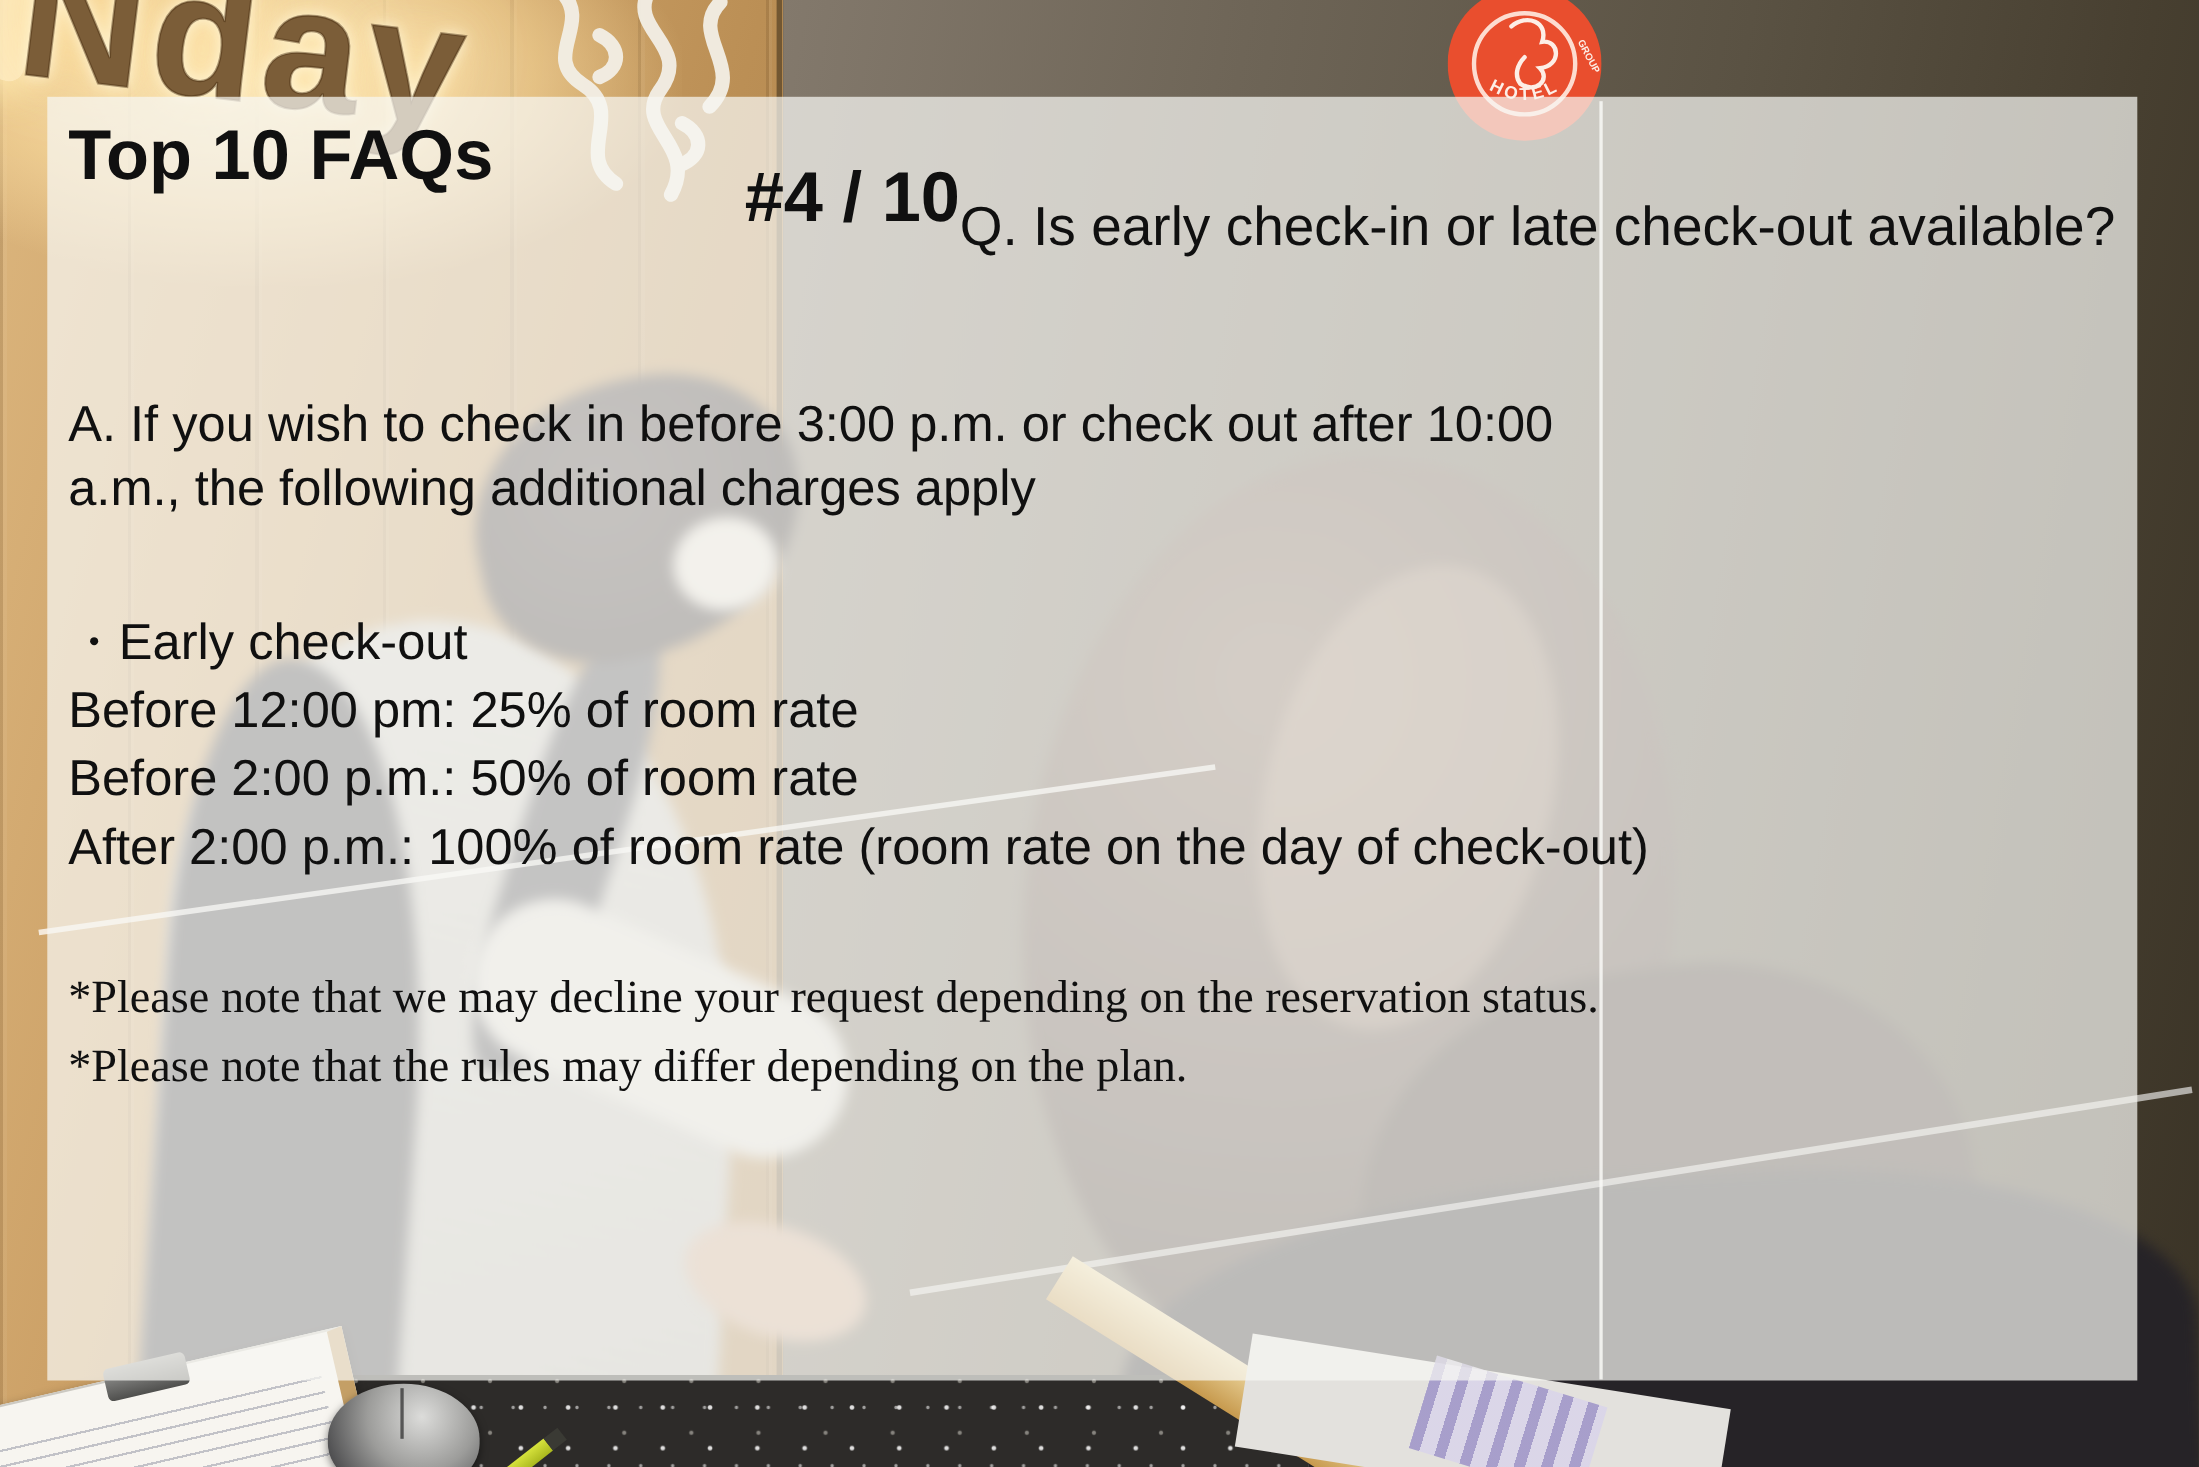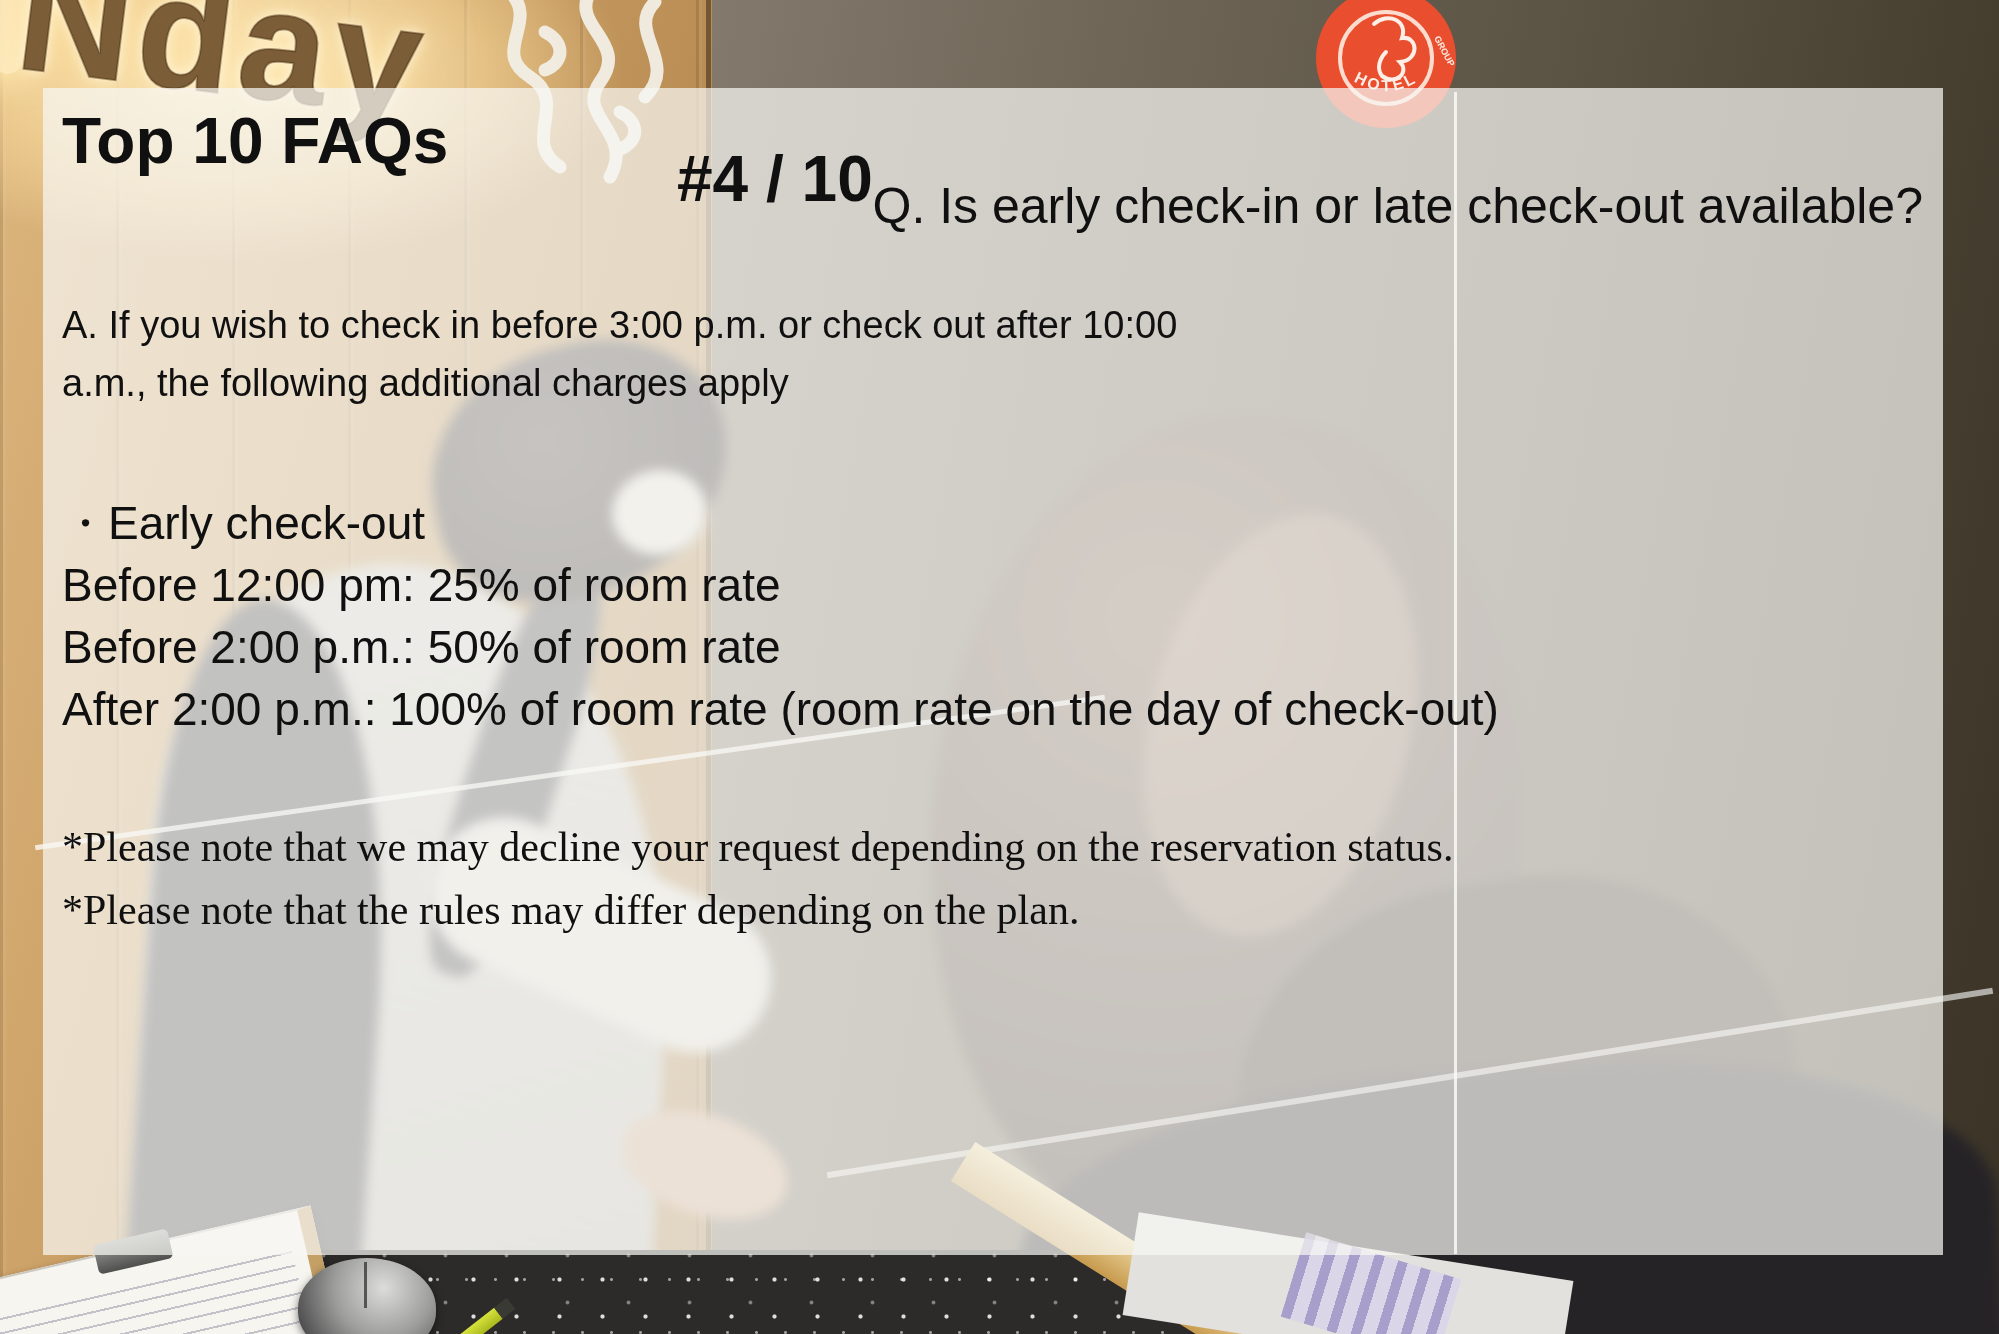--- a/index.html
+++ b/index.html
@@ -93,21 +93,21 @@
   .memo{left:1290px;top:1254px;width:162px;height:88px;transform:rotate(17deg);
     background:repeating-linear-gradient(90deg,#9d93c8 0 10px,#d9d4ea 10px 24px);opacity:.85;}
 
   
   .overlay{left:43px;top:88px;width:1900px;height:1167px;z-index:10;
     background:rgba(247,246,243,.72);padding:12px 20px 0 19px;overflow:hidden;color:#101010;}
   .title-row{position:relative;margin-top:6px;height:70px;line-height:70px;
     font-size:64px;font-weight:bold;white-space:nowrap;}
   .counter{position:absolute;left:615px;top:0;margin-top:38px;}
   .q-line{font-size:50px;line-height:60px;text-align:right;}
-  .a-para{margin-top:60px;font-size:38px;line-height:58px;}
+  .a-para{margin-top:120px;font-size:46px;line-height:58px;}
   .list-block{font-size:46px;line-height:62px;}
   .early-block{margin-top:14px;}
   .late-block{margin-top:80px;}
   .notes{margin-top:76px;font-size:42px;line-height:63px;font-family:Liberation Serif, serif;}
 </style>
 </head>
 <body>
 
 <div id="stage">
 

